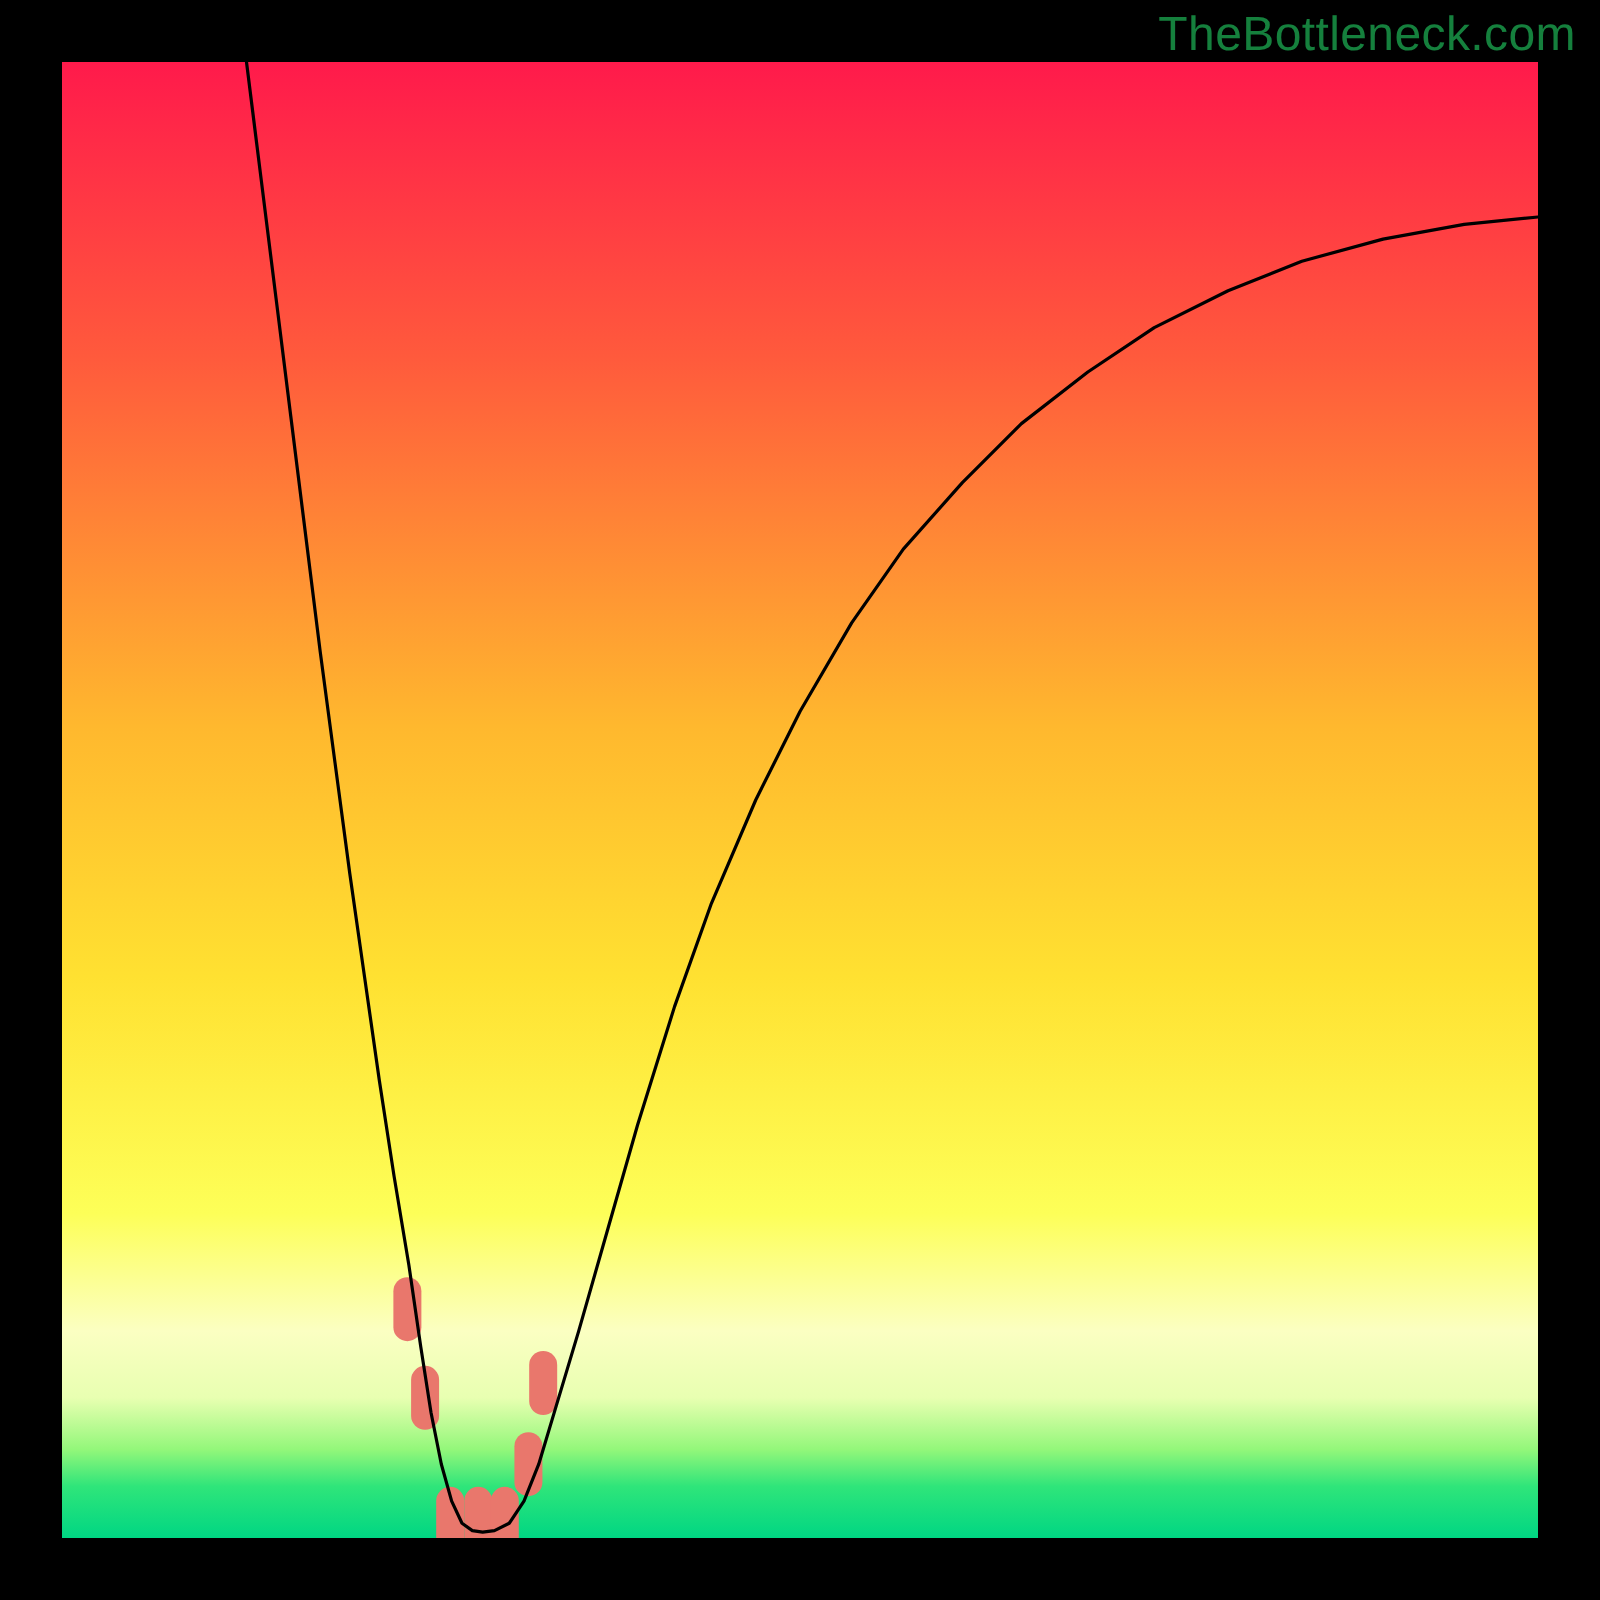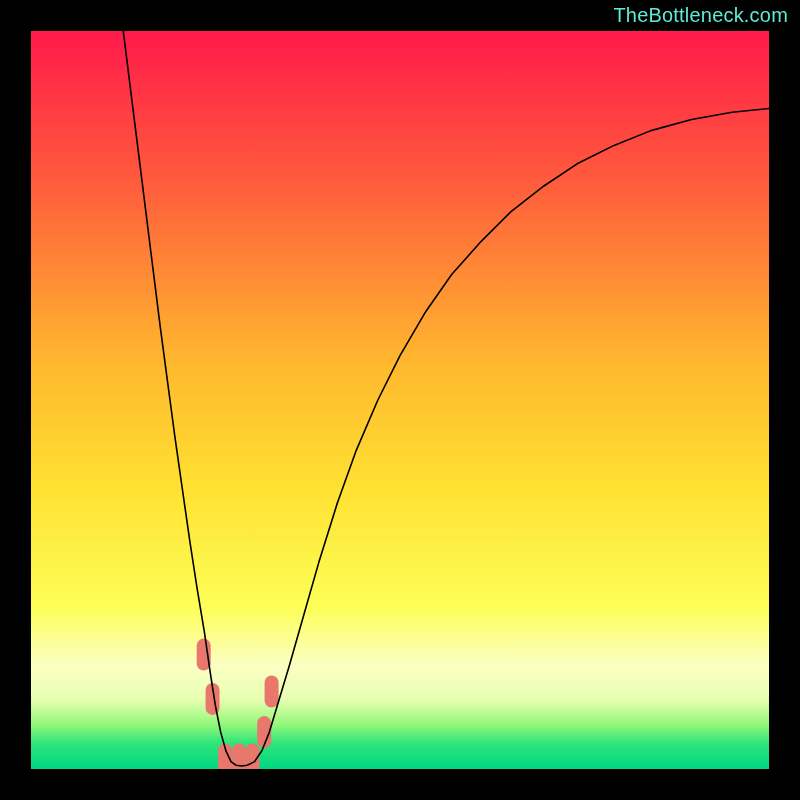--- a/index.html
+++ b/index.html
@@ -23,22 +23,22 @@
     top: 31px;
     left: 31px;
     width: 738px;
     height: 738px;
     overflow: hidden;
   }
   .watermark {
     position: absolute;
     top: 4px;
     right: 12px;
-    color: #5eead4;
-    font-size: 20px;
+    color: #15803d;
+    font-size: 24px;
     font-weight: 400;
     letter-spacing: 0.2px;
   }
   svg { display: block; }
 </style>
 </head>
 <body>
 
 <div class="frame">
   <div class="watermark">TheBottleneck.com</div>

